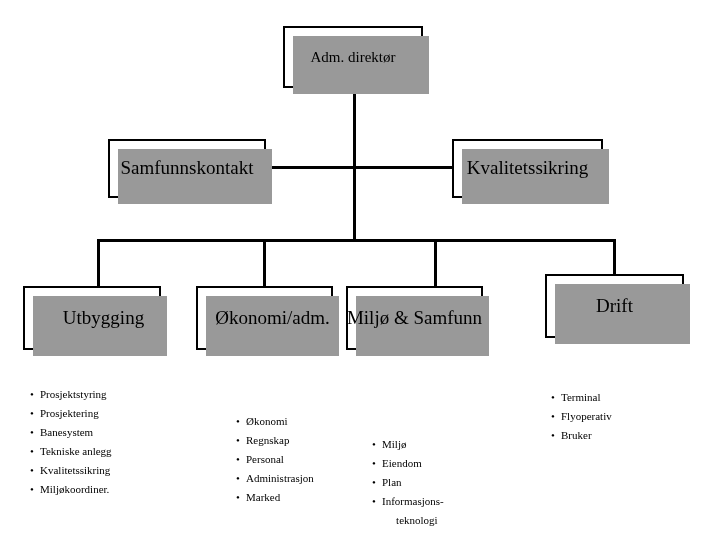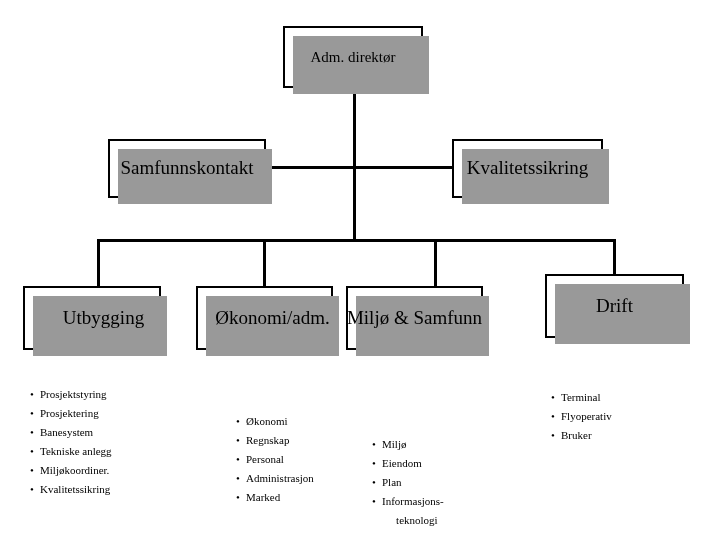--- a/index.html
+++ b/index.html
@@ -131,24 +131,24 @@
     <div class="bullet-item">
       <span class="bullet-dot">•</span><span>Prosjektering</span>
     </div>
     <div class="bullet-item">
       <span class="bullet-dot">•</span><span>Banesystem</span>
     </div>
     <div class="bullet-item">
       <span class="bullet-dot">•</span><span>Tekniske anlegg</span>
     </div>
     <div class="bullet-item">
-      <span class="bullet-dot">•</span><span>Miljøkoordiner.</span>
+      <span class="bullet-dot">•</span><span>Kvalitetssikring</span>
     </div>
     <div class="bullet-item">
-      <span class="bullet-dot">•</span><span>Kvalitetssikring</span>
+      <span class="bullet-dot">•</span><span>Miljøkoordiner.</span>
     </div>
   </div>
 
   <div class="bullet-list" style="left:199px; top:412px;margin-left:37px;">
     <div class="bullet-item">
       <span class="bullet-dot">•</span><span>Økonomi</span>
     </div>
     <div class="bullet-item">
       <span class="bullet-dot">•</span><span>Regnskap</span>
     </div>

